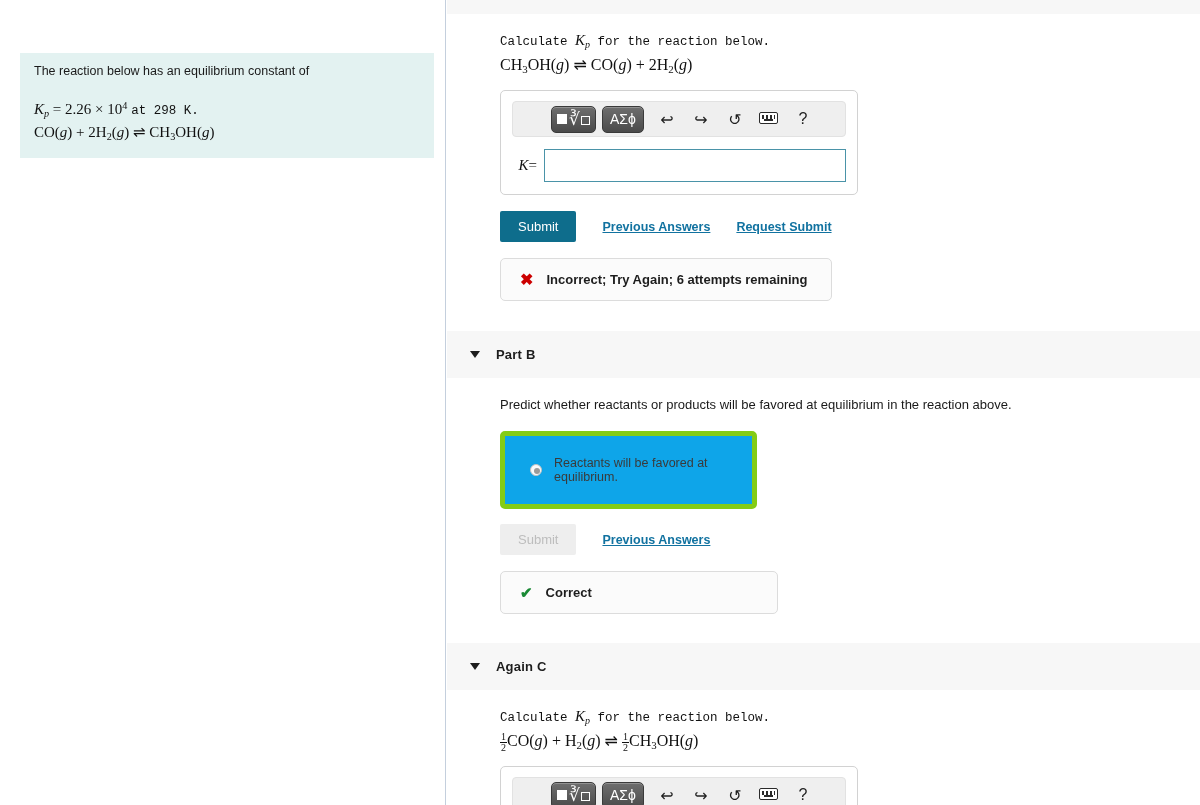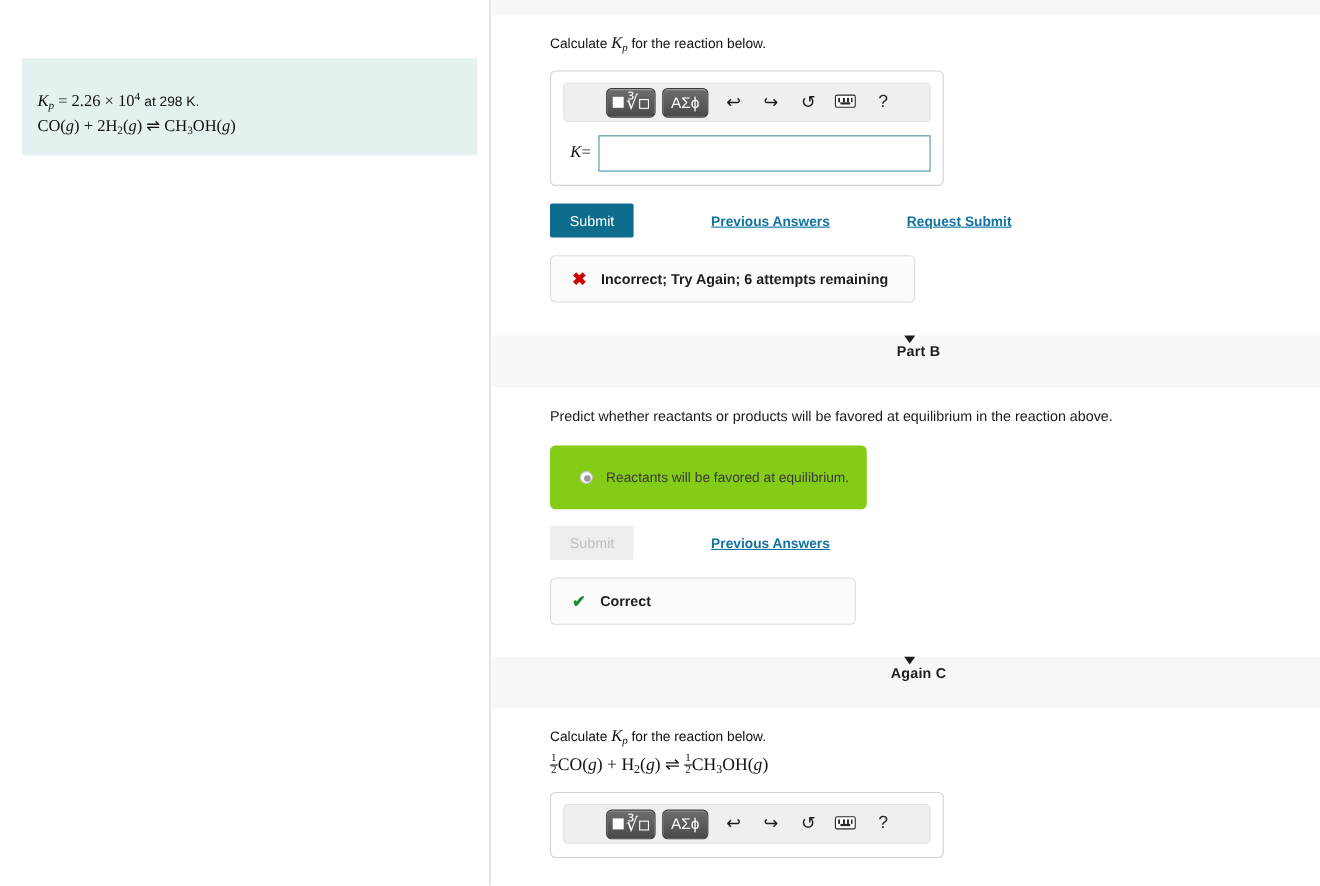--- a/index.html
+++ b/index.html
@@ -34,33 +34,32 @@
     background: #e3f2f1;
     padding: 10px 12px 14px 14px;
   }
   .q-text {
     font-size: 12.5px; color: #1a1a1a; line-height: 1.35;
   }
   .mathline { font-family: "Liberation Serif", serif; font-size: 15px; color:#111; line-height:1.45; white-space: nowrap;}
   .mathline .it { font-style: italic; }
   .mathline .sub { font-size: 0.68em; vertical-align: -0.28em; }
   .mathline .sup { font-size: 0.68em; vertical-align: 0.46em; }
-  .sml { font-size: 12.5px; font-family:Liberation Sans, sans-serif; }
+  .sml { font-size: 12.5px; font-family:Liberation Mono, monospace; }
 
   
   .right-pane {
     position: absolute; left: 447px; top: 0;
     width: 753px; height: 805px; background:#fff;
   }
   .part-header {
     background: #f7f7f7;
     height: 47px;
     display: flex; align-items: center;
     padding-left: 23px;
-    flex-direction: column;
   }
   .part-header.partial { height: 14px; }
   .caret {
     width: 0; height: 0;
     border-left: 5.5px solid transparent;
     border-right: 5.5px solid transparent;
     border-top: 7px solid #1d1d1d;
     margin-right: 16px;
   }
   .part-title { font-size: 13px; font-weight: bold; color:#1d1d1d; letter-spacing:0.2px;}
@@ -139,21 +138,21 @@
     flex: 1;
     height: 33px;
     border: 1.5px solid #4a93a8;
     background:#fff;
     outline: none;
     font-size: 13px;
     padding: 0 6px;
   }
 
   
-  .actions { display:flex; align-items:center; margin-top: 16px; gap: 44px; }
+  .actions { display:flex; align-items:center; margin-top: 16px; }
   .btn-submit {
     background: #0e6d8c;
     color:#fff;
     border:none;
     border-radius: 2px;
     font-size: 13px;
     font-family:"Liberation Sans",sans-serif;
     padding: 8px 18px;
     cursor:pointer;
   }
@@ -176,24 +175,24 @@
     padding-left: 19px;
     font-size:13px; font-weight:bold; color:#1d1d1d;
   }
   .fb-icon { margin-right:13px; font-size:15px; font-weight:bold; }
   .fb-icon.x { color:#cc0000; font-size:16px; }
   .fb-icon.check { color:#1a8a35; font-size:15px; }
 
   
   .choices {
     margin-top: 11px;
-    border:2px solid #84cc16;
+    border:5px solid #84cc16;
     border-radius:5px;
-    background:#84cc16;
-    width: 288px;
+    background:#0ea5e9;
+    width: 257px;
     padding: 14px 0 14px 0;
   }
   .choice { display:flex; align-items:center; padding: 6px 0 6px 25px; }
   .radio {
     width: 12px; height:12px; border-radius:50%;
     border:1px solid #c2c2c2; background:#fafafa;
     margin-right:12px; position:relative; flex:none;
   }
   .radio.sel:after {
     content:""; position:absolute; left:3px; top:3px;
@@ -203,40 +202,44 @@
 </style>
 </head>
 <body>
 
 <div class="page">
 
   <div class="corner-stub"></div>
 
   <div class="left-pane">
     <div class="question-card">
+      <div class="q-text">The reaction below has an equilibrium constant of</div>
       <div class="mathline" style="margin-top:19px;">
         <span class="it">K</span><span class="sub it">p</span>
         <span>= 2.26 × 10</span><span class="sup">4</span>
         <span class="sml">at 298 K.</span>
       </div>
       <div class="mathline">
         <span>CO(</span><span class="it">g</span><span>) + 2H</span><span class="sub">2</span><span>(</span><span class="it">g</span><span>)</span>
         <span>⇌</span>
         <span>CH</span><span class="sub">3</span><span>OH(</span><span class="it">g</span><span>)</span>
       </div>
     </div>
   </div>
 
   <div class="right-pane">
 
     <div class="part-header partial"></div>
 
     <div class="part-body" style="padding-top:16px;">
       <div class="mathline" style="font-size:13px;">
         <span class="sml">Calculate </span><span class="it" style="font-size:15px">K</span><span class="sub it" style="font-size:10px">p</span><span class="sml"> for the reaction below.</span>
+      </div>
+      <div class="mathline" style="margin-top:1px;font-size:16px;">
+        CH<span class="sub">3</span>OH(<span class="it">g</span>) ⇌ CO(<span class="it">g</span>) + 2H<span class="sub">2</span>(<span class="it">g</span>)
       </div>
 
       <div class="answer-box" style="margin-top:12px;">
         <div class="mathbar">
           <div class="mb-btn">
             <span class="sqrt-glyph">
               <span class="sq-box"></span>
               <span class="radical">∛<span class="outline"></span></span>
             </span>
           </div>

